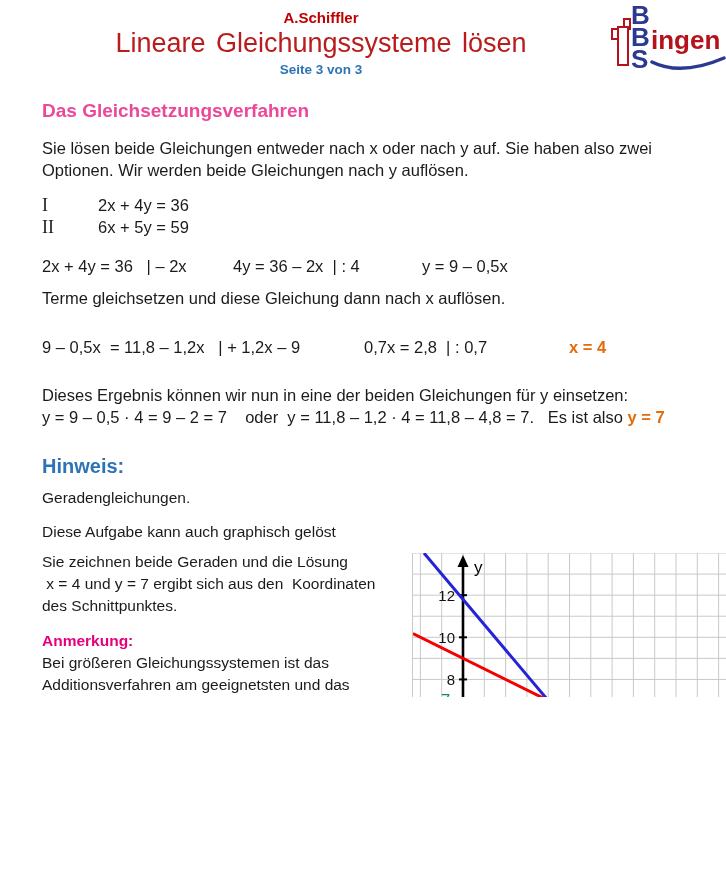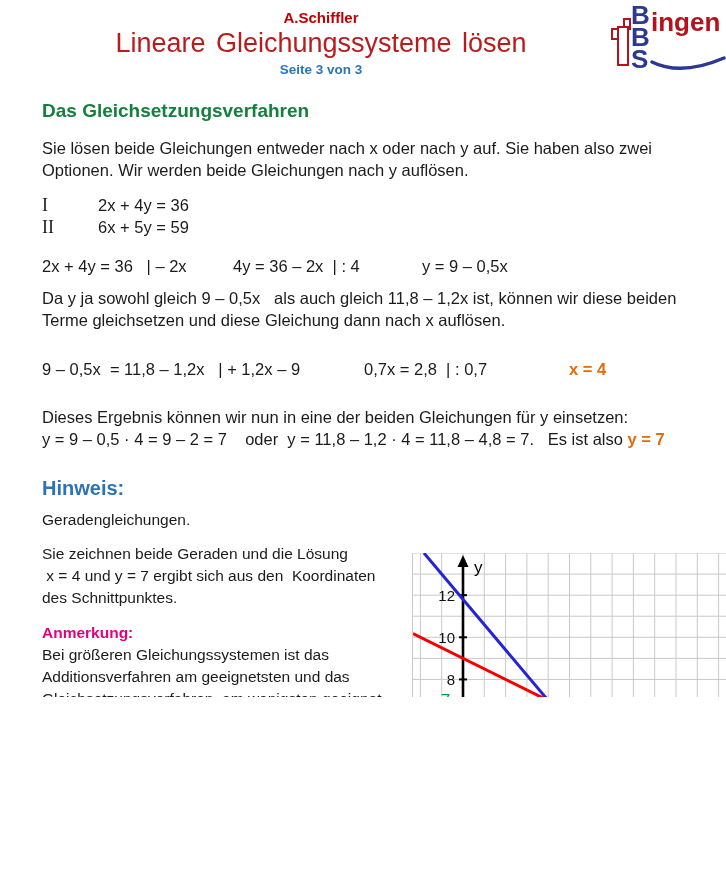--- a/index.html
+++ b/index.html
@@ -11,25 +11,25 @@
   .title{font-size:27px;line-height:32px;color:#b91c1c;word-spacing:3px;}
   .page-num{color:#2e74b5;font-weight:bold;font-size:13.5px;line-height:17px;margin-top:2px;}
   
   .logo{position:absolute;left:600px;top:4px;width:126px;height:80px;}
   .tw{position:absolute;border:2px solid #b5121b;background:#fff;}
   .tw1{left:23px;top:14px;width:4px;height:8px;}
   .tw2{left:17px;top:22px;width:8px;height:36px;}
   .tw3{left:11px;top:24px;width:4px;height:8px;}
   .lb{position:absolute;left:31px;color:#2b3990;font-weight:bold;font-size:26px;line-height:22px;}
   .lb1{top:0px;}.lb2{top:22px;}.lb3{top:44px;}
-  .city{position:absolute;left:51px;top:5px;color:#b5121b;font-weight:bold;font-size:26px;line-height:26px;}
+  .city{position:absolute;left:51px;top:23px;color:#b5121b;font-weight:bold;font-size:26px;line-height:26px;}
   .swoosh{position:absolute;left:50px;top:52px;}
   
   .content{padding-left:42px;}
-  .section-heading{color:#15803d;font-weight:bold;font-size:19px;line-height:24px;margin-top:21px;}
+  .section-heading{color:#ec4899;font-weight:bold;font-size:19px;line-height:24px;margin-top:21px;}
   .para{font-size:16.5px;line-height:22px;}
   .line{display:block;white-space:pre-wrap;}
   .eq{white-space:pre-wrap;}
   .p1{margin-top:14px;}
   .system{margin-top:13px;font-size:16.5px;line-height:22px;}
   .system-row{display:flex;}
   .roman{width:56px;font-family:"Liberation Serif",serif;font-size:18px;}
   .deriv{margin-top:17px;font-size:16.5px;line-height:22px;}
   .deriv-row{display:flex;margin-bottom:9px;}
   .c1{width:191px;}.c2{width:189px;}
@@ -95,21 +95,20 @@
 
     <div class="deriv">
       <div class="deriv-row">
         <span class="eq c1">2x + 4y = 36   | – 2x</span>
         <span class="eq c2">4y = 36 – 2x  | : 4</span>
         <span class="eq">y = 9 – 0,5x</span>
       </div>
     </div>
 
     <div class="para p2">
-      <span class="line">Da y ja sowohl gleich 9 – 0,5x   als auch gleich 11,8 – 1,2x ist, können wir diese beiden</span>
       <span class="line">Terme gleichsetzen und diese Gleichung dann nach x auflösen.</span>
     </div>
 
     <div class="solve-row">
       <span class="eq s1">9 – 0,5x  = 11,8 – 1,2x   | + 1,2x – 9</span>
       <span class="eq s2">0,7x = 2,8  | : 0,7</span>
       <span class="eq highlight">x = 4</span>
     </div>
 
     <div class="para p3">
@@ -117,20 +116,21 @@
       <span class="line"><span>y = 9 – 0,5 · 4 = 9 – 2 = 7    oder  y = 11,8 – 1,2 · 4 = 11,8 – 4,8 = 7.   Es ist also </span><span class="highlight">y = 7</span></span>
     </div>
 
 
     <div class="note">
       <div class="hinweis-title">Hinweis:</div>
       <div class="hp1">
         <span class="line">Geradengleichungen.</span>
       </div>
       <div class="hp2">
+        <span class="line">Diese Aufgabe kann auch graphisch gelöst</span>
       </div>
       <div class="hp3">
         <span class="line">Sie zeichnen beide Geraden und die Lösung</span>
         <span class="line"> x = 4 und y = 7 ergibt sich aus den  Koordinaten</span>
         <span class="line">des Schnittpunktes.</span>
       </div>
     </div>
 
     <div class="note">
       <div class="anmerkung-title">Anmerkung:</div>

